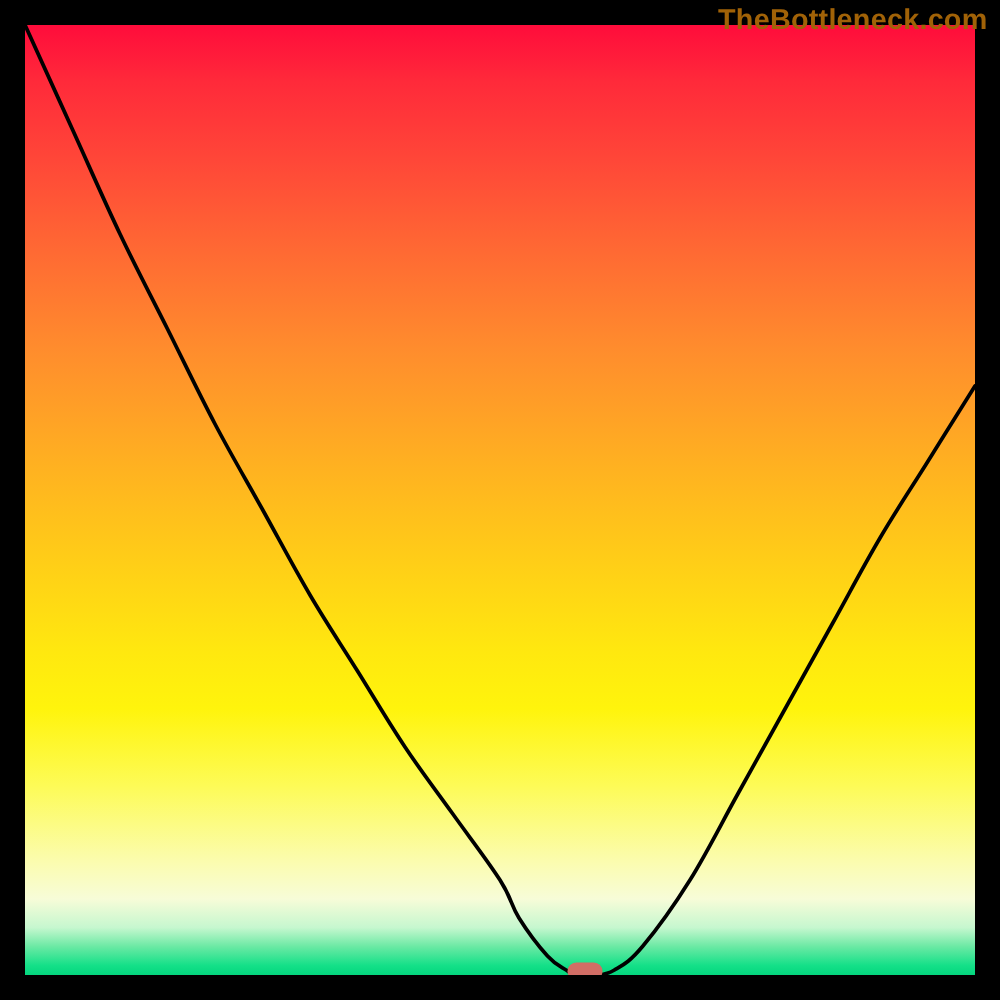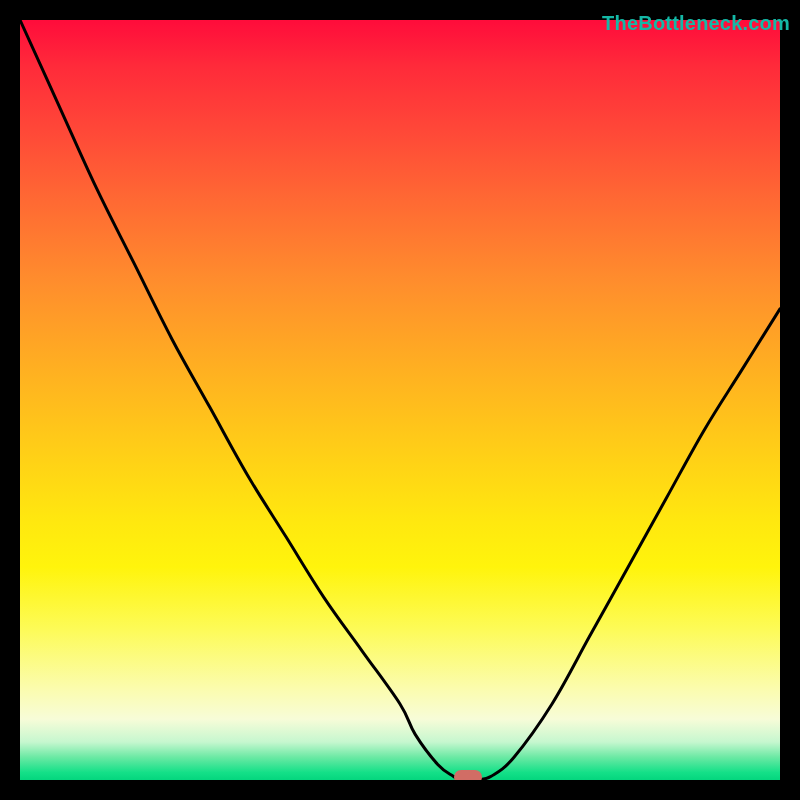--- a/index.html
+++ b/index.html
@@ -12,24 +12,24 @@
     font-family: Arial, Helvetica, sans-serif;
   }
   .frame {
     position: relative;
     width: 800px;
     height: 800px;
     background: #000;
   }
   .watermark {
     position: absolute;
-    top: 12px;
+    top: 2px;
     right: 10px;
-    color: #14b8a6;
-    font-size: 20px;
+    color: #a16207;
+    font-size: 23px;
     font-weight: 600;
     letter-spacing: 0.2px;
     z-index: 5;
   }
   .plot-area {
     position: absolute;
     left: 20px;
     top: 20px;
     width: 760px;
     height: 760px;

